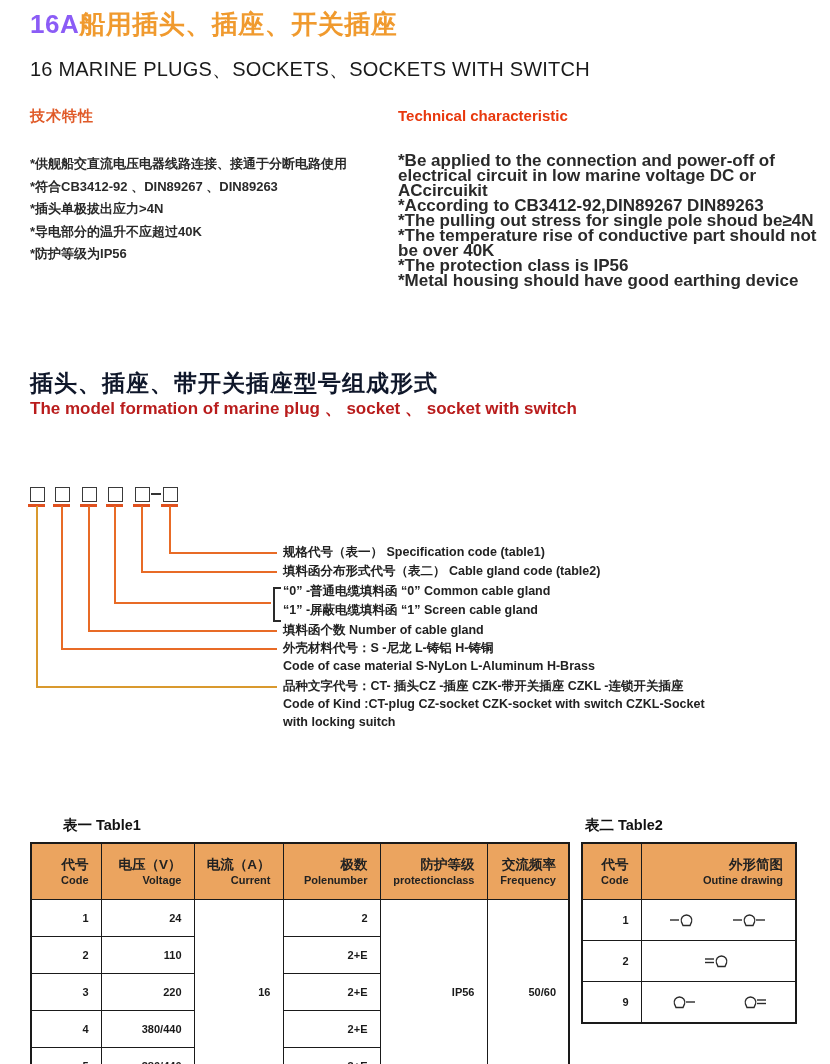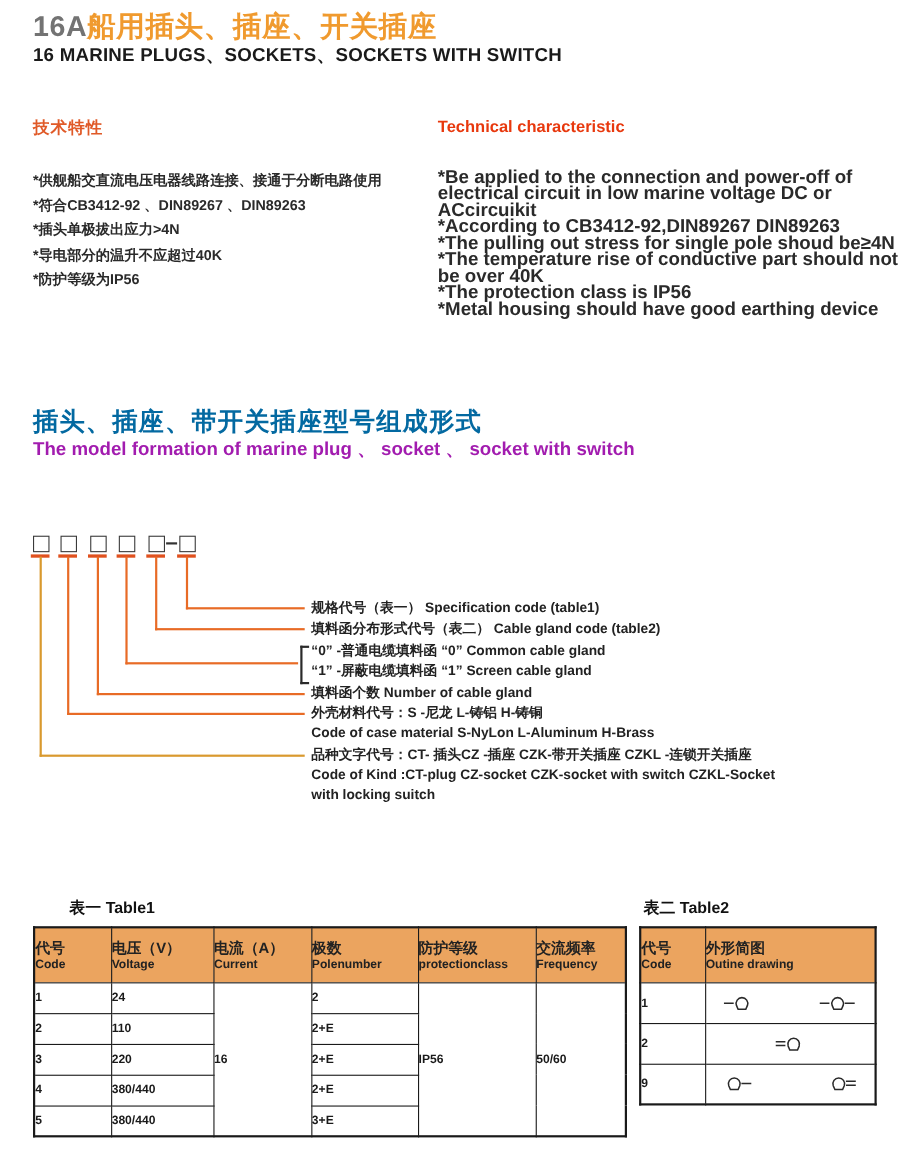--- a/index.html
+++ b/index.html
@@ -2,57 +2,57 @@
 <html><head>
 <meta charset="utf-8">
 <style>
   html,body{margin:0;padding:0;background:#e8e8e8;}
   .page{position:relative;width:830px;height:1064px;background:#ffffff;margin:0 auto;
         font-family:"Liberation Sans","DejaVu Sans",sans-serif;color:#222;overflow:hidden;}
 
   
   .hdr{position:absolute;left:30px;top:10px;}
   .title-line{font-size:26px;font-weight:bold;letter-spacing:0.5px;line-height:28px;}
-  .title-prefix{color:#737373;text-align:right;}
+  .title-prefix{color:#8b5cf6;text-align:right;}
   .title-cn{color:#f09a2e;}
-  .title-en{font-size:17px;font-weight:bold;color:#1a1a1a;margin-top:0;letter-spacing:0.2px;}
+  .title-en{font-size:20px;font-weight:normal;color:#1a1a1a;margin-top:18px;letter-spacing:0.2px;}
 
   
   .tech-col-cn{position:absolute;left:30px;top:107px;width:365px;}
   .tech-col-en{position:absolute;left:398px;top:107px;width:420px;}
   .tech-head-cn{font-size:15px;font-weight:bold;color:#e05a28;letter-spacing:1px;}
   .tech-head-en{font-size:15px;font-weight:bold;color:#e8380d;}
   .tech-list-cn{margin-top:27px;}
   .tech-list-cn .ti{font-size:13px;font-weight:bold;color:#2a2a2a;line-height:22.5px;white-space:nowrap;}
   .tech-list-en{margin-top:29px;}
   .tech-list-en .ti{font-size:17px;font-weight:bold;color:#2a2a2a;line-height:15px;}
 
   
   .model-hdr{position:absolute;left:30px;top:370px;}
-  .model-title-cn{font-size:23px;font-weight:bold;color:#0369a1;letter-spacing:1px;line-height:26px;}
-  .model-title-en{font-size:17px;font-weight:bold;color:#a21caf;margin-top:1px;}
+  .model-title-cn{font-size:23px;font-weight:bold;color:#0f172a;letter-spacing:1px;line-height:26px;}
+  .model-title-en{font-size:17px;font-weight:bold;color:#b91c1c;margin-top:1px;}
 
   
   .diagram{position:absolute;left:30px;top:485px;width:780px;height:260px;}
   .dbox{position:absolute;top:2px;width:13px;height:13px;border:1.6px solid #3a3a3a;background:#fff;}
   .dund{position:absolute;top:19px;width:17px;height:3px;background:#e0511f;}
   .ddash{position:absolute;top:8px;width:10px;height:2px;background:#333;}
   .v-line{position:absolute;width:2px;}
   .h-line{position:absolute;height:2px;}
   .c-std{background:#e86b26;}
   .c-gold{background:#d9992e;}
   .dbracket{position:absolute;left:243px;top:102px;width:6px;height:31px;
             border-left:2px solid #2a2a2a;border-top:2px solid #2a2a2a;border-bottom:2px solid #2a2a2a;}
   .dlabel{position:absolute;left:253px;font-size:12.5px;font-weight:bold;color:#222;white-space:nowrap;}
 
   
   .tbl-label{position:absolute;font-size:14.5px;font-weight:bold;color:#111;}
   table.dt{border-collapse:collapse;table-layout:fixed;position:absolute;background:#fff;
            border:2.5px solid #1a1a1a;}
-  table.dt td,table.dt th{border:1.5px solid #1a1a1a;text-align:left;vertical-align:middle;padding:0;}
+  table.dt td,table.dt th{border:1.5px solid #1a1a1a;text-align:right;vertical-align:middle;padding:12px;}
   table.dt th{background:#eba45f;font-weight:bold;}
   .th-cn{font-size:13.5px;line-height:17px;display:block;}
   .th-en{font-size:11px;line-height:14px;display:block;}
   table.dt td{font-size:11px;font-weight:bold;color:#1a1a1a;}
   #table1 tr.hrow{height:50px;}
   #table1 tr.brow{height:28px;}
   #table2 tr.hrow{height:50px;}
   #table2 tr.brow{height:37px;}
   .draw-cell-inner{display:flex;align-items:center;width:100%;box-sizing:border-box;}
   .draw-between{justify-content:space-between;padding:0 16px;}

